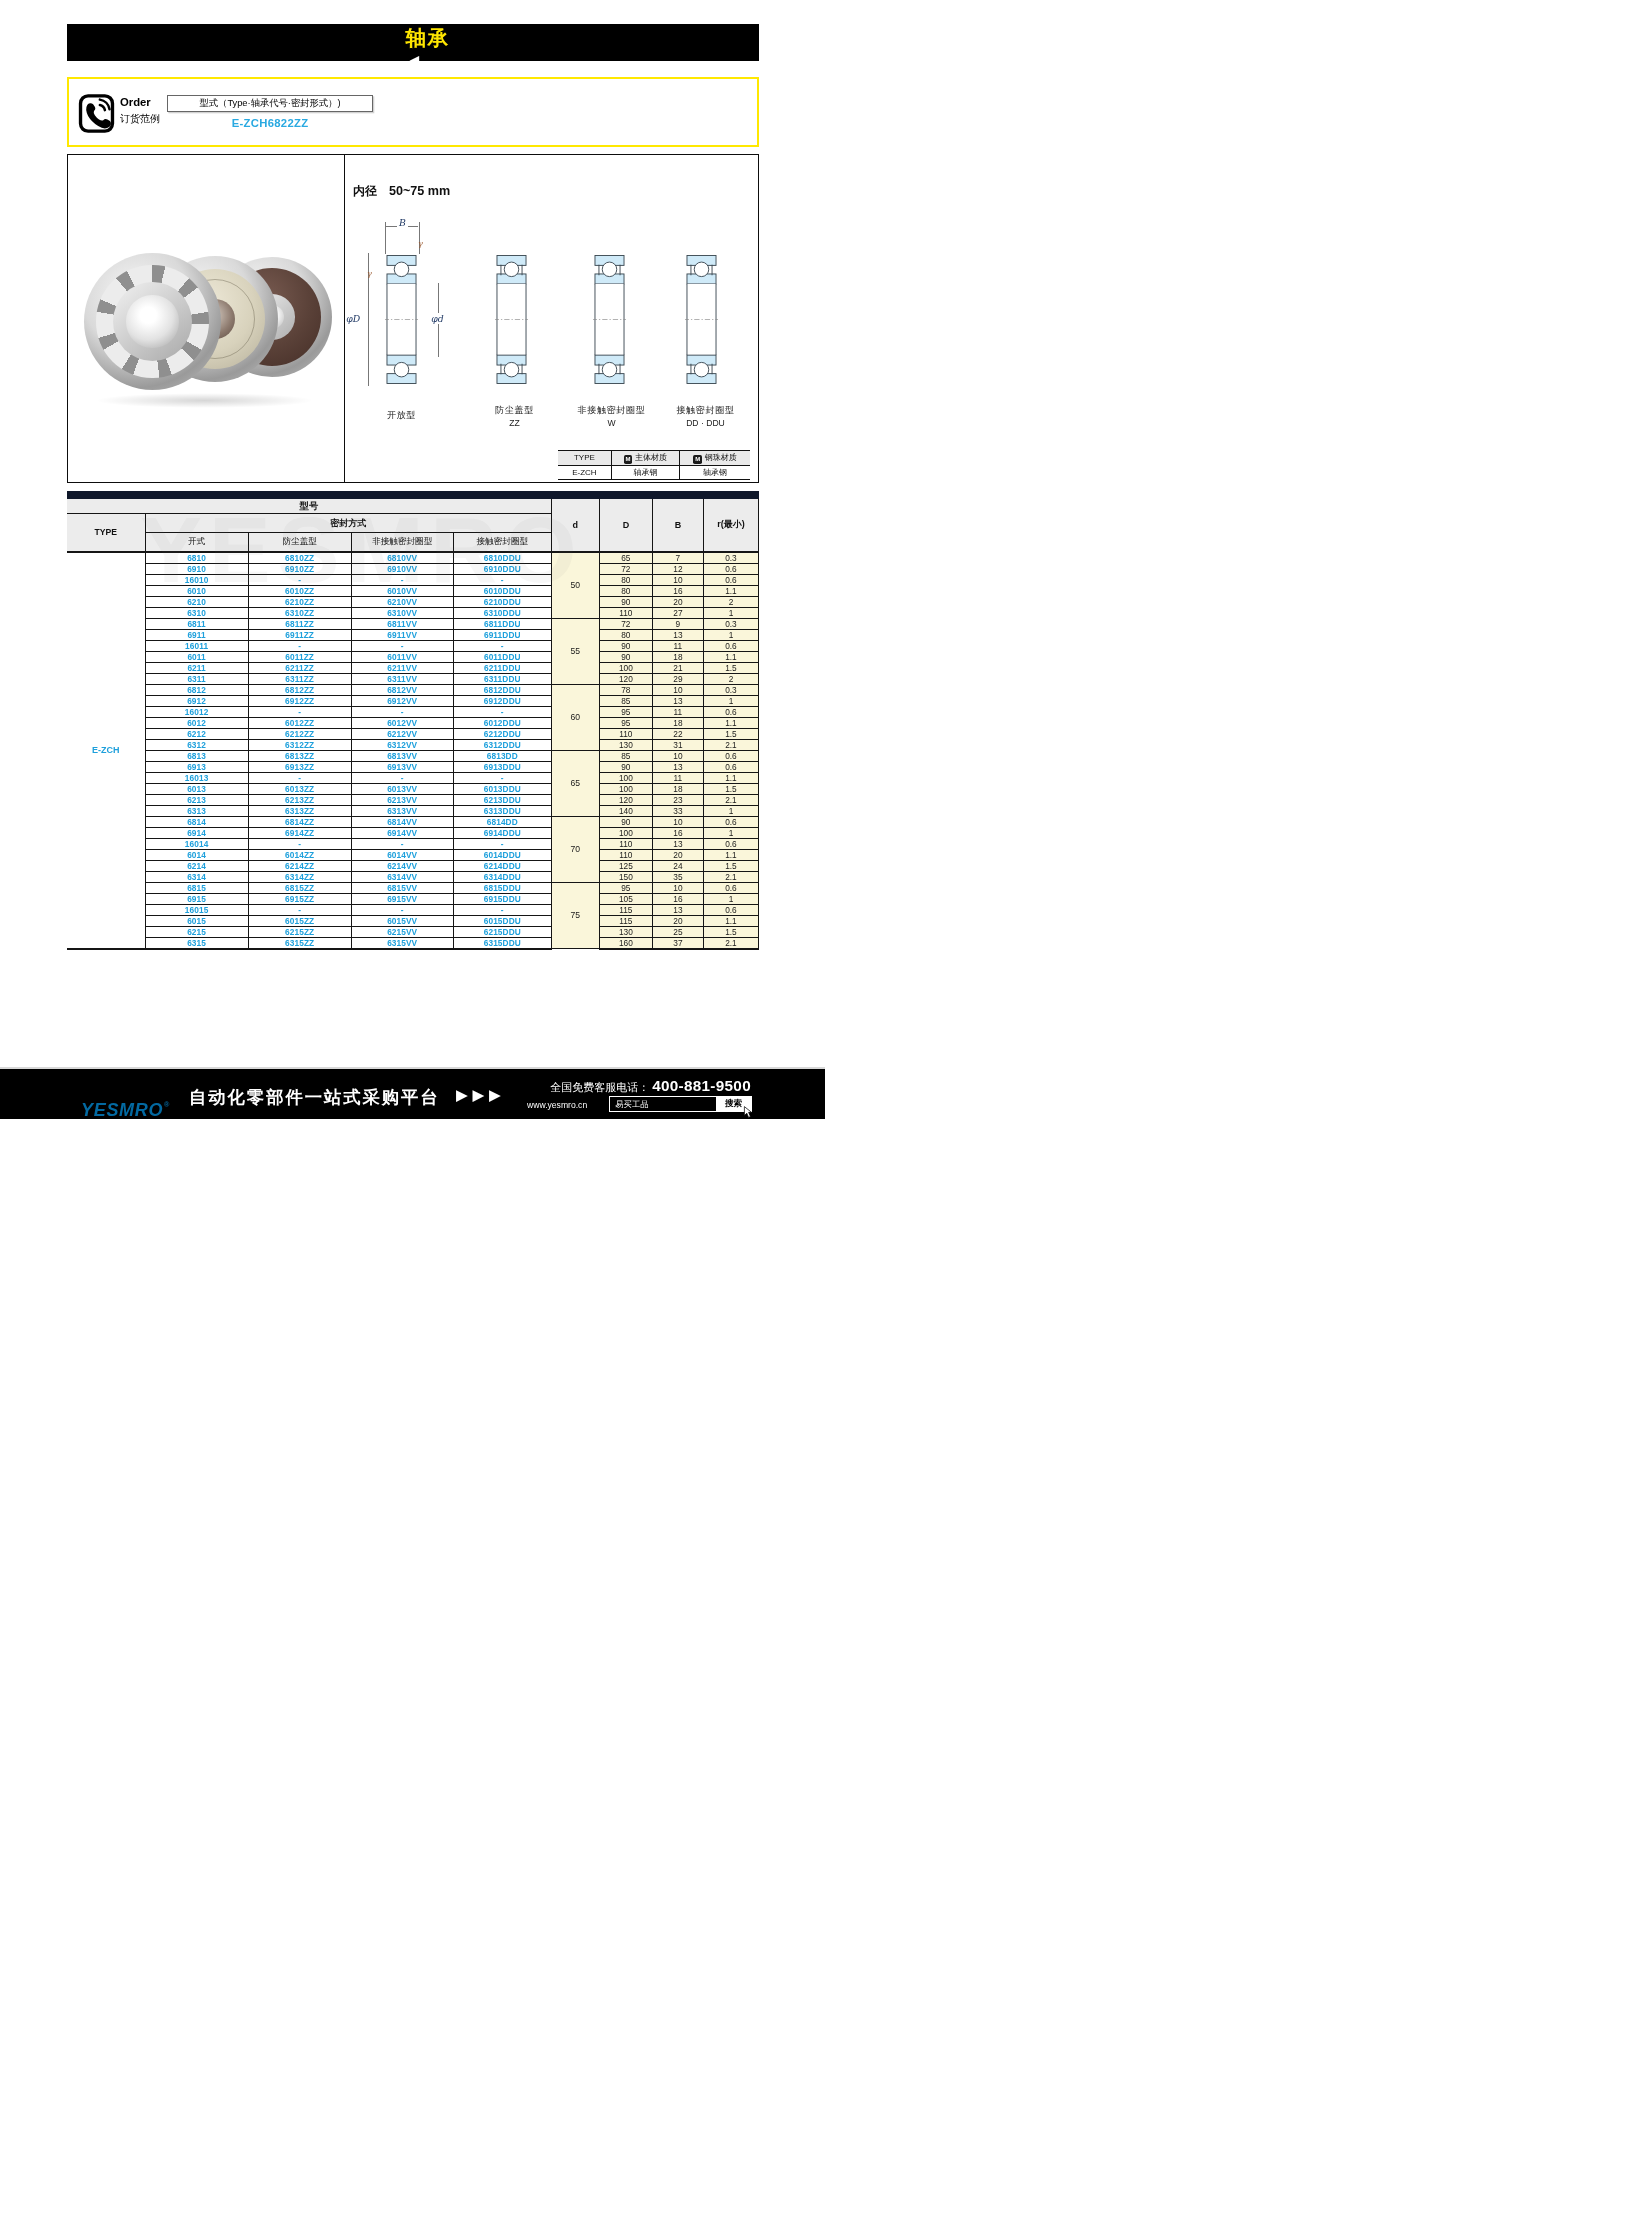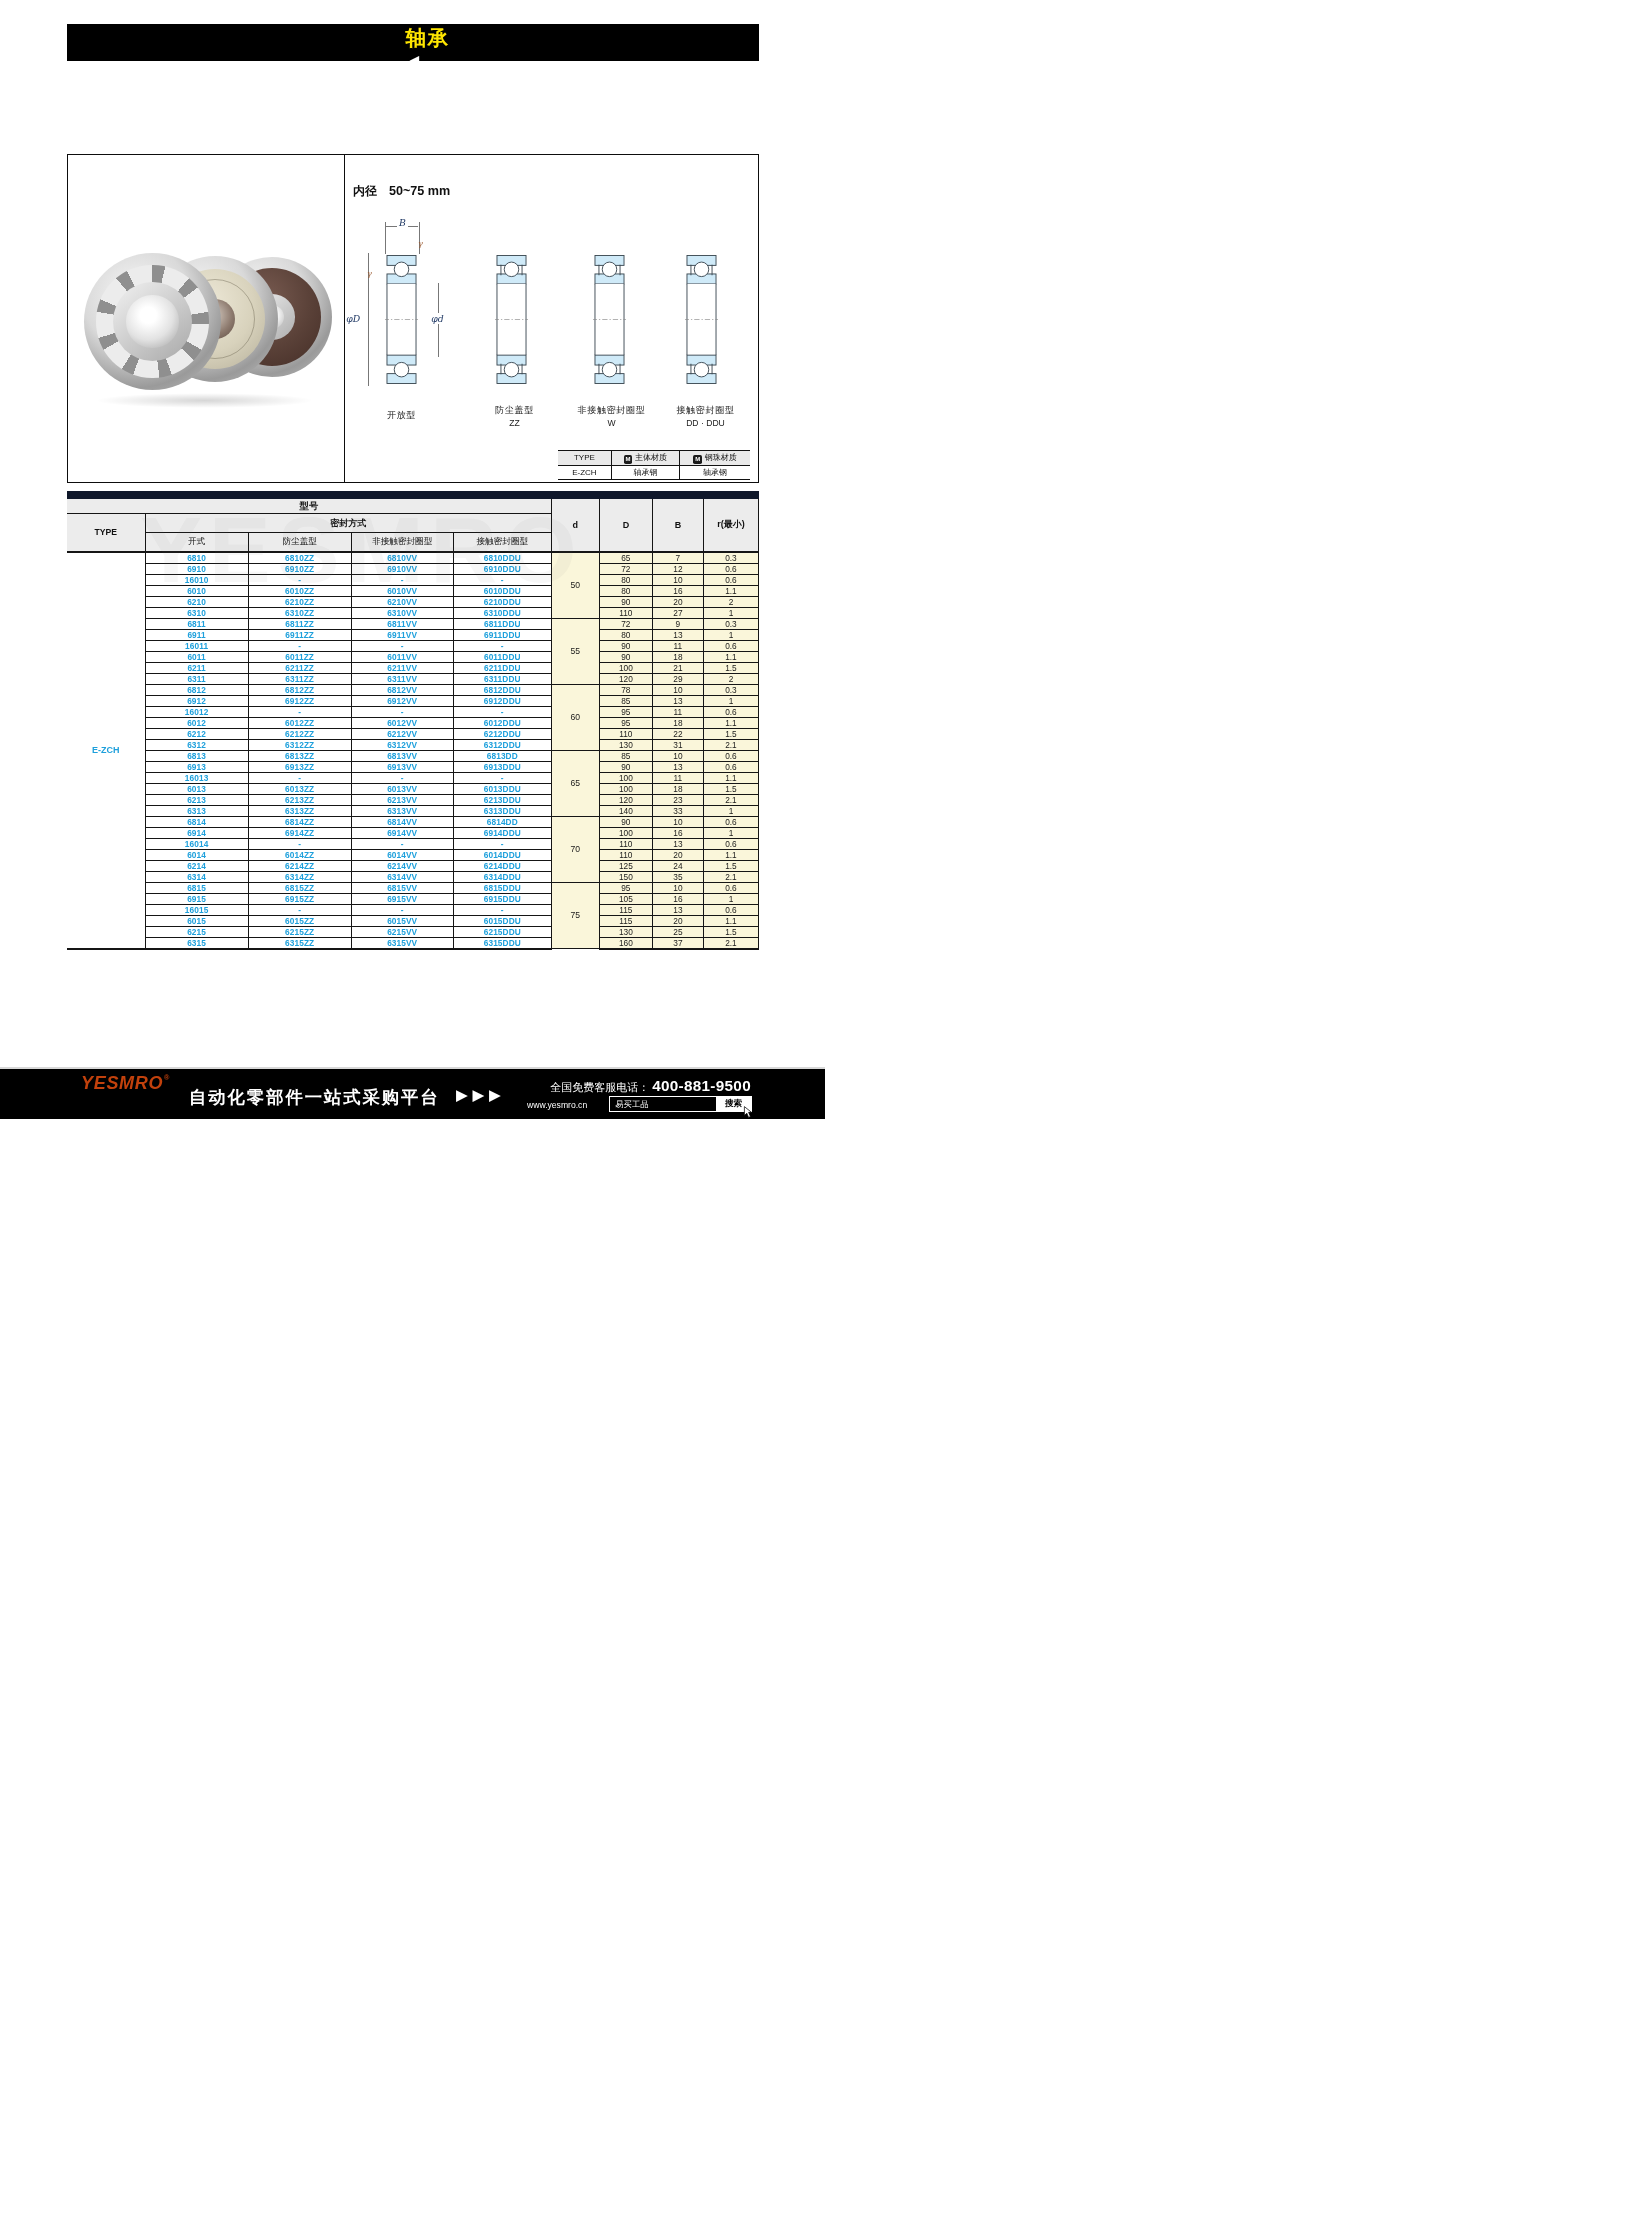--- a/index.html
+++ b/index.html
@@ -101,21 +101,21 @@
   .tbl tr.gstart td{border-top:1.7px solid #151515;}
   .tbl td.type-cell{border-left:0;border-bottom:2px solid #151515;color:#1EA0DC;
         font-weight:bold;font-size:9px;vertical-align:middle;}
   .tbl tbody tr:last-child td{border-bottom:2px solid #151515;}
   .watermark{position:absolute;left:140px;top:497px;font-size:93px;font-weight:900;
         color:rgba(120,120,120,0.06);letter-spacing:6.7px;z-index:6;pointer-events:none;}
 
   
   .footer-sep{position:absolute;left:0;top:1067px;width:825px;height:2px;background:#d8d8d8;}
   .footer{position:absolute;left:0;top:1069px;width:825px;height:51px;background:#000;color:#fff;}
-  .f-logo{position:absolute;left:81px;top:4px;font-size:18px;font-weight:900;color:#c2410c;
+  .f-logo{position:absolute;left:81px;top:31px;font-size:18px;font-weight:900;color:#0369a1;
           letter-spacing:0.7px;font-style:italic;}
   .f-logo sup{font-size:7.3px;font-style:normal;vertical-align:9.3px;margin-left:0.7px;}
   .f-tagline{position:absolute;left:189px;top:16px;font-size:17.3px;font-weight:bold;letter-spacing:2px;}
   .f-arrows{position:absolute;left:456px;top:16.6px;font-size:15.3px;letter-spacing:4.7px;color:#fff;}
   .f-hotline{position:absolute;right:74px;top:8px;white-space:nowrap;}
   .f-hotline .lab{font-size:11px;font-weight:normal;}
   .f-hotline .num{font-size:15.3px;font-weight:bold;letter-spacing:0.3px;}
   .f-site{position:absolute;left:527px;top:31px;font-size:8.6px;color:#fff;}
   .f-search{position:absolute;left:609px;top:27px;width:143px;height:16px;border:1.3px solid #fff;
             display:flex;align-items:stretch;}
@@ -128,20 +128,32 @@
 <body>
 
 <div class="page" data-interactable="false">
 
   <div class="topbar" data-interactable="false">
     <span class="badge" data-interactable="false">轴承</span>
     <span class="tri" data-interactable="false">◀</span>
     <span class="title" data-interactable="false">经济型 标准深沟球轴承</span>
   </div>
 
+  <div class="orderbox" data-interactable="false">
+    <svg class="phone-icon" viewBox="0 0 44 46" data-interactable="false">
+      <rect x="3" y="2" width="38" height="42" rx="9" fill="none" stroke="#000" stroke-width="4"></rect>
+      <path d="M11 13 a4.5 4.5 0 0 1 7 -1 l2 3 a4 4 0 0 1 -1 5 q-1 2 1 5 q2 3 5 5 q3 2 5 1 a4 4 0 0 1 5 -1 l3 2 a4.5 4.5 0 0 1 -1 7 q-5 4 -13 -1 q-8 -5 -12 -12 q-4 -8 -1 -13" fill="#000"></path>
+      <path d="M26 13 a8 8 0 0 1 6 6" stroke="#000" stroke-width="3" fill="none" stroke-linecap="round"></path>
+      <path d="M26 6.5 a14 14 0 0 1 11.5 11.5" stroke="#000" stroke-width="3" fill="none" stroke-linecap="round"></path>
+    </svg>
+    <div class="order-en" data-interactable="false">Order</div>
+    <div class="order-cn" data-interactable="false">订货范例</div>
+    <div class="format-box" data-interactable="false">型式（Type·轴承代号·密封形式）)</div>
+    <div class="order-code" data-interactable="false">E-ZCH6822ZZ</div>
+  </div>
 
   <div class="panel" data-interactable="false">
     <div class="photo" data-interactable="false">
       <div class="photo-shadow" data-interactable="false"></div>
       <div class="brg bC silver" data-interactable="false">
         <div class="seal"></div>
           <div class="ring2"></div>
           <div class="hole"></div>
       </div>
       <div class="brg bB silver" data-interactable="false">

